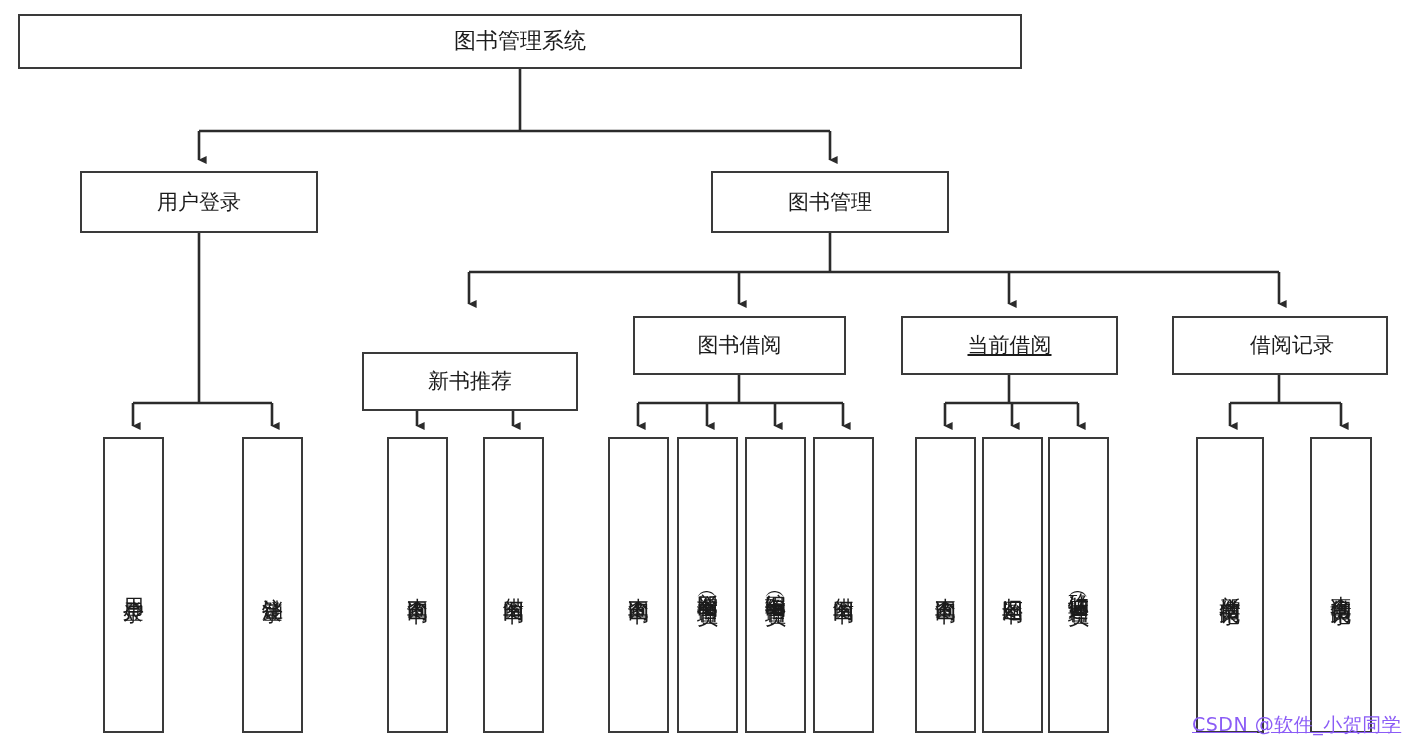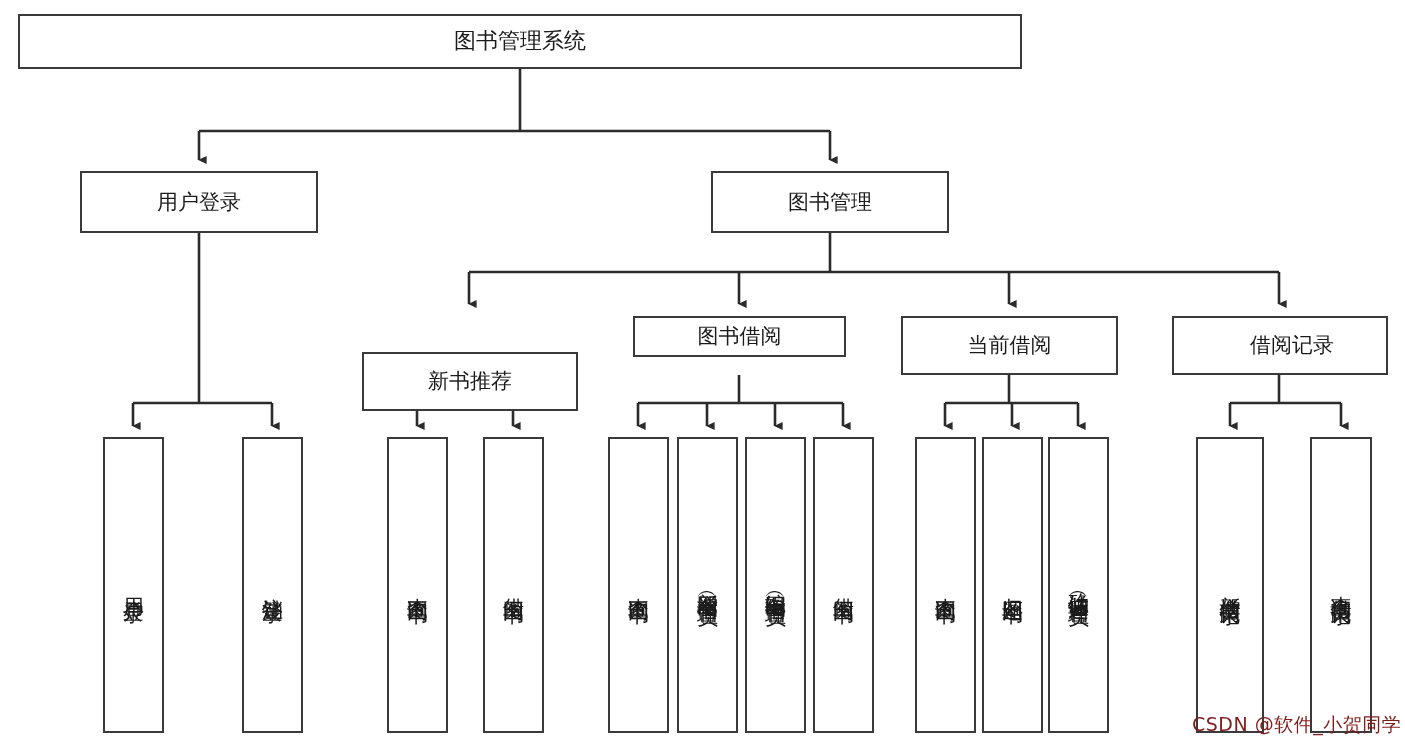--- a/index.html
+++ b/index.html
@@ -60,24 +60,25 @@
     letter-spacing: 2px;
     line-height: 1.05;
     white-space: nowrap;
     max-height: 100%;
   }
   .watermark {
     position: absolute;
     left: 1192px;
     top: 712px;
     font-size: 19px;
-    color: #7f1d1d;
+    color: #8b5cf6;
     white-space: nowrap;
     letter-spacing: 0.5px;
     font-family: "DejaVu Sans", "Liberation Sans", sans-serif;
+    text-decoration: underline;
   }
 </style>
 </head>
 <body>
 
 <div id="diagram-root">
 
   <svg id="connectors" viewBox="0 0 1405 747" xmlns="http://www.w3.org/2000/svg">
     <defs>
       <marker id="arrowhead" markerWidth="9" markerHeight="9" refX="4" refY="7.6" orient="auto" markerUnits="userSpaceOnUse">
@@ -140,24 +141,24 @@
   <div class="node level-2" style="left:80px; top:171px; width:238px; height:62px;">
     <span>用户登录</span>
   </div>
   <div class="node level-2" style="left:711px; top:171px; width:238px; height:62px;">
     <span>图书管理</span>
   </div>
 
   <div class="node level-3" style="left:362px; top:316px; width:216px; height:59px;margin-top:36px;">
     <span>新书推荐</span>
   </div>
-  <div class="node level-3" style="left:633px; top:316px; width:213px; height:41px;">
+  <div class="node level-3" style="left:633px; top:316px; width:213px; height:59px;">
     <span>图书借阅</span>
   </div>
-  <div class="node level-3" style="left:901px; top:316px; width:217px; height:59px;">
+  <div class="node level-3" style="left:901px; top:316px; width:217px; height:59px;text-decoration:underline;">
     <span>当前借阅</span>
   </div>
   <div class="node level-3" style="left:1172px; top:316px; width:216px; height:59px;padding-left:24px;">
     <span>借阅记录</span>
   </div>
 
   <div class="node leaf" style="left:103px; top:437px; width:61px; height:296px;">
     <span class="vtext">用户登录</span>
   </div>
   <div class="node leaf" style="left:242px; top:437px; width:61px; height:296px;">

